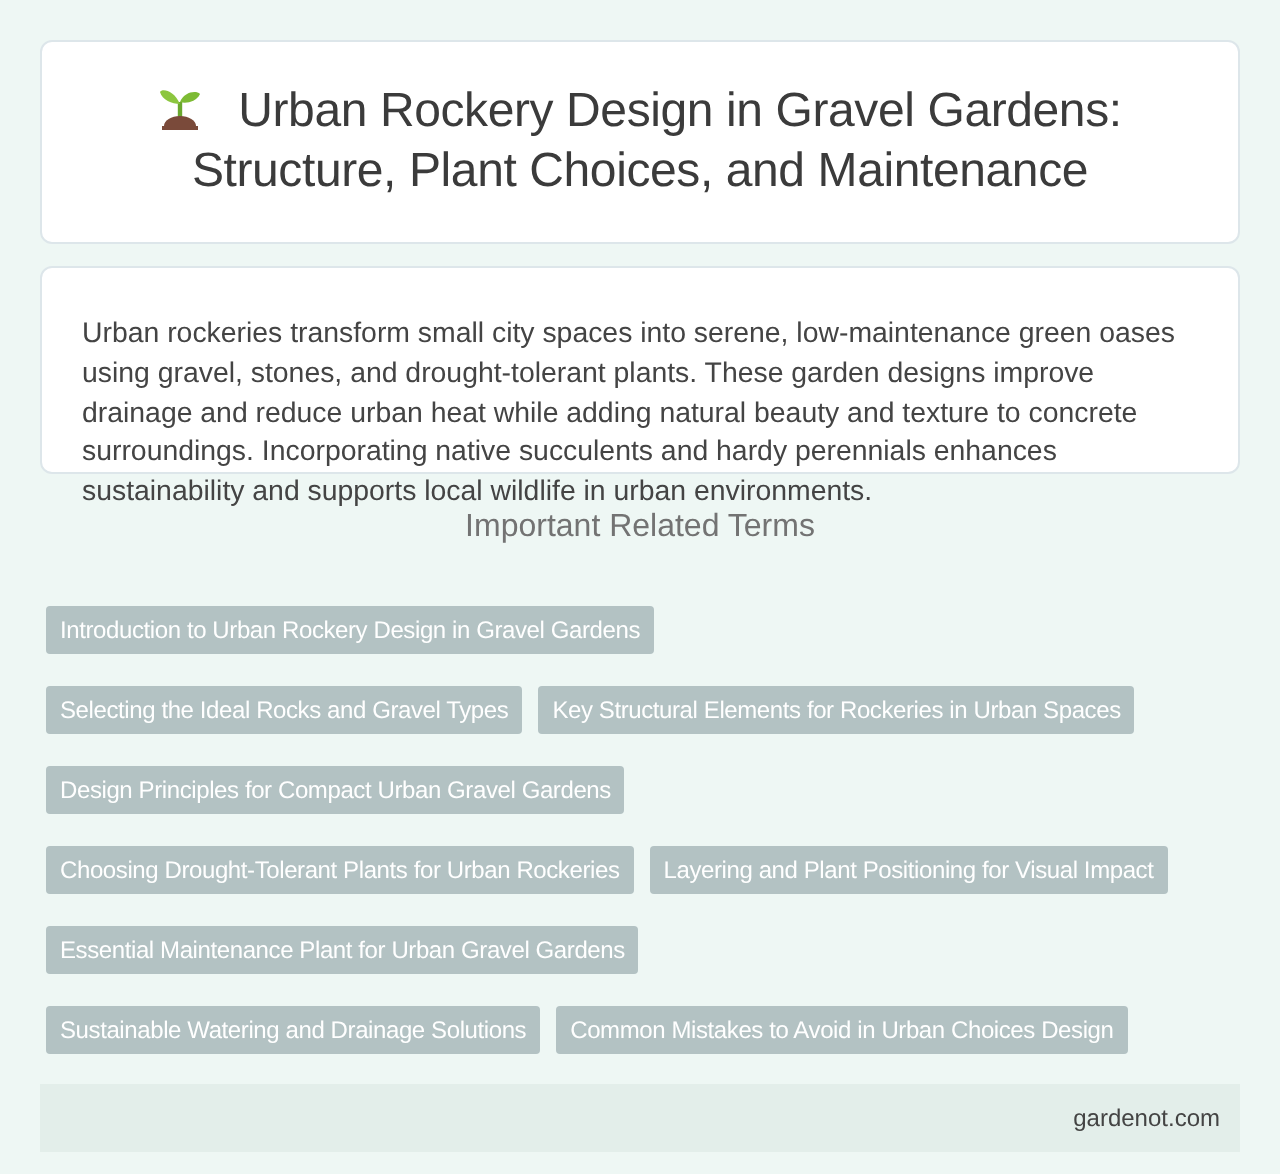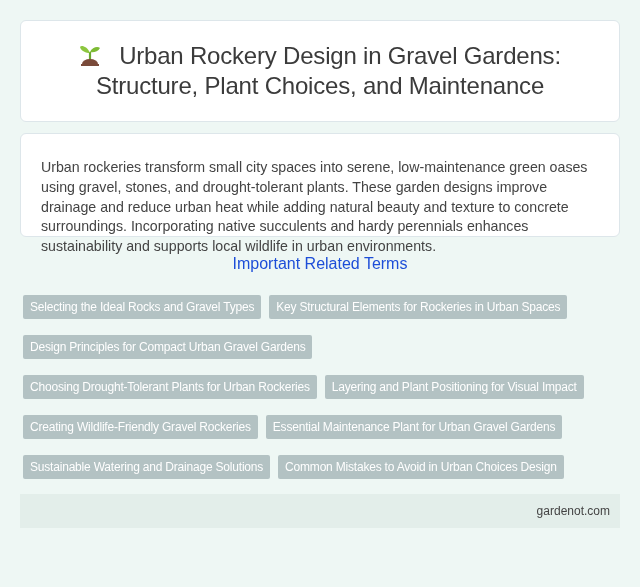--- a/index.html
+++ b/index.html
@@ -46,22 +46,22 @@
     font-size: 14.2px;
     line-height: 19.8px;
     color: #444;
   }
   .related {
     margin-top: 18px;
     text-align: center;
   }
   .related-title {
     font-size: 16px;
-    color: #1d4ed8;
-    margin-bottom: 14px;
+    color: #737373;
+    margin-bottom: 30px;
   }
   .tags {
     display: flex; flex-wrap: wrap;
     padding: 0 3px;
     gap: 8px 8px;
   }
   .tag {
     background: #b3c2c3;
     color: #ffffff;
     font-size: 12px;
@@ -105,30 +105,30 @@
     </h1>
   </div>
 
   <div class="card summary-card">
     <p class="summary">Urban rockeries transform small city spaces into serene, low-maintenance green oases using gravel, stones, and drought-tolerant plants. These garden designs improve drainage and reduce urban heat while adding natural beauty and texture to concrete surroundings. Incorporating native succulents and hardy perennials enhances sustainability and supports local wildlife in urban environments.</p>
   </div>
 
   <div class="related">
     <div class="related-title">Important Related Terms</div>
     <div class="tags">
+      <span class="tag">Introduction to Urban Rockery Design in Gravel Gardens</span>
       <div style="flex-basis:100%;height:0"></div>
       <span class="tag">Selecting the Ideal Rocks and Gravel Types</span>
       <span class="tag">Key Structural Elements for Rockeries in Urban Spaces</span>
       <div style="flex-basis:100%;height:0"></div>
       <span class="tag">Design Principles for Compact Urban Gravel Gardens</span>
       <div style="flex-basis:100%;height:0"></div>
       <span class="tag">Choosing Drought-Tolerant Plants for Urban Rockeries</span>
       <span class="tag">Layering and Plant Positioning for Visual Impact</span>
       <div style="flex-basis:100%;height:0"></div>
-      <span class="tag">Creating Wildlife-Friendly Gravel Rockeries</span>
       <span class="tag">Essential Maintenance Plant for Urban Gravel Gardens</span>
       <div style="flex-basis:100%;height:0"></div>
       <span class="tag">Sustainable Watering and Drainage Solutions</span>
       <span class="tag">Common Mistakes to Avoid in Urban Choices Design</span>
     </div>
   </div>
 
   <div class="footer">
     <a class="footer-link">gardenot.com</a>
   </div>

